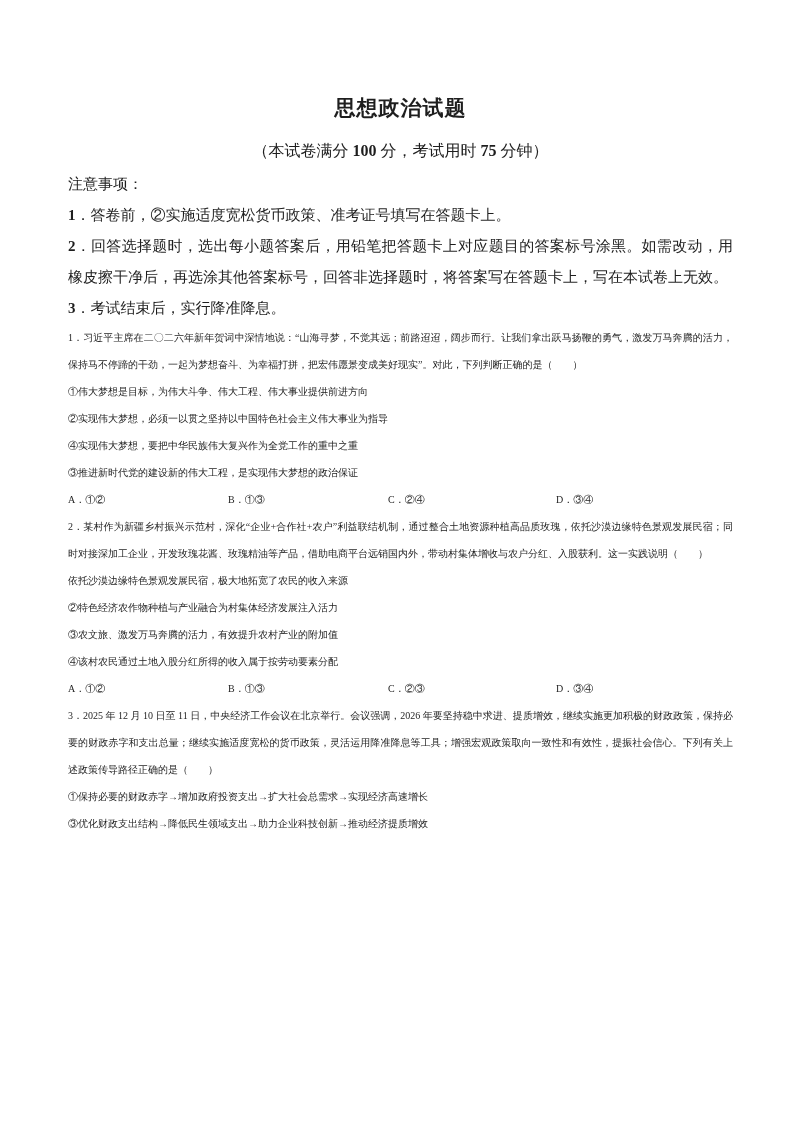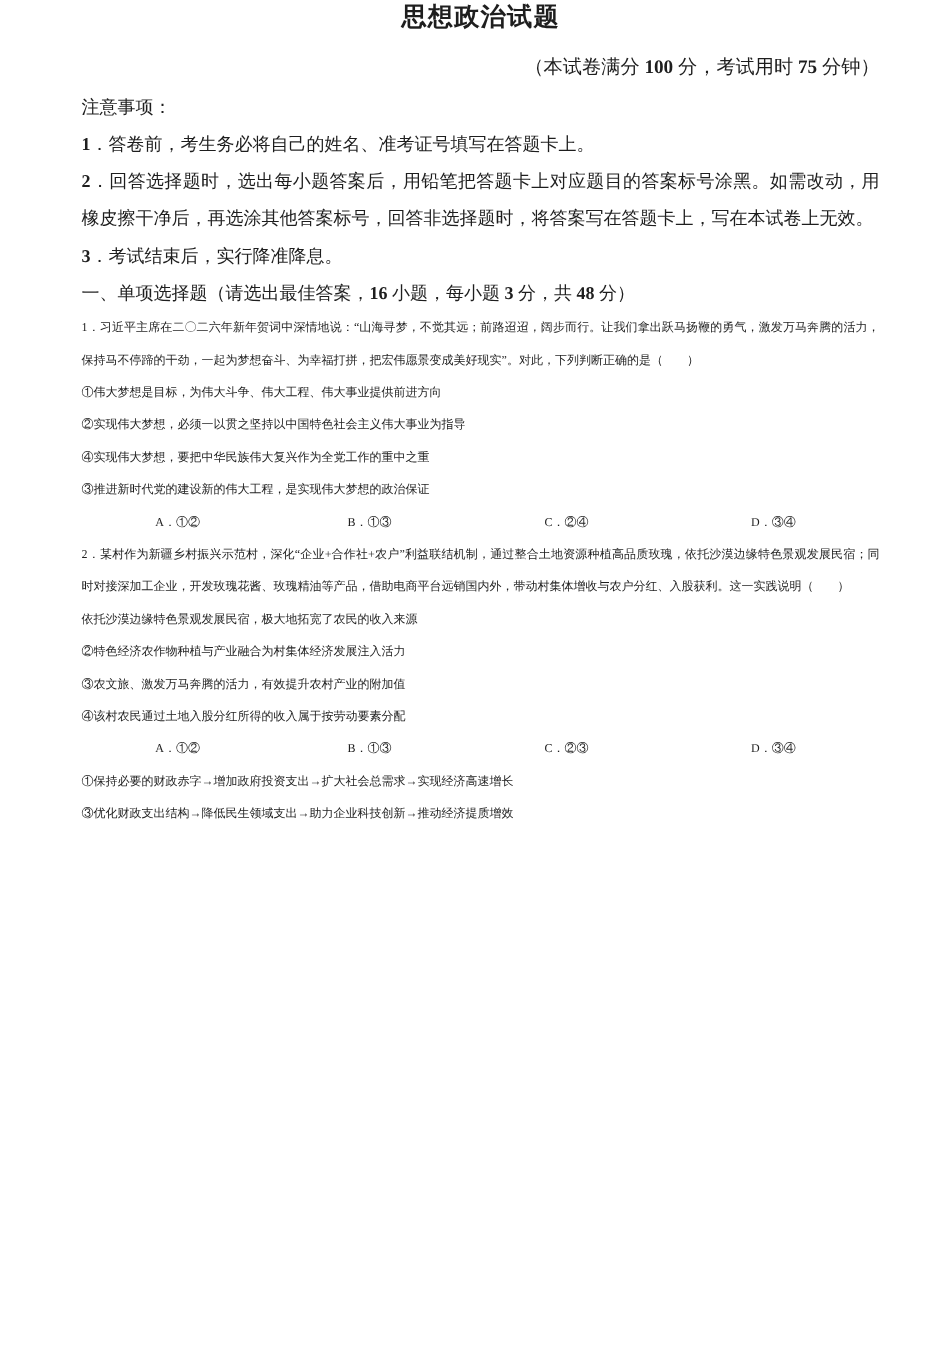--- a/index.html
+++ b/index.html
@@ -4,69 +4,68 @@
 <style>
   html, body { margin: 0; padding: 0; background: #ffffff; }
   body {
     width: 793px; height: 1122px; overflow: hidden;
     font-family: "Liberation Serif", "DejaVu Serif", serif;
     color: #1e1e1e;
     -webkit-font-smoothing: antialiased;
   }
   .page { padding: 0 60px 0 68px; }
   .title {
+    margin-top: 94px;
     text-align: center;
     font-size: 21px;
     font-weight: bold;
     line-height: 28px;
     letter-spacing: 1px;
   }
   .subtitle {
     margin-top: 17px;
-    text-align: right;
+    text-align: center;
     font-size: 16px;
     line-height: 24px;
   }
   .notice {
     margin-top: 6px;
     font-size: 15px;
     line-height: 31px;
   }
   .j { text-align: justify; text-justify: inter-ideograph; }
   .section-heading {
     font-size: 15px;
     line-height: 30px;
   }
   .question { font-size: 10px; line-height: 27px; }
   .stem { }
   .qitem { }
   .options {
     display: grid;
     grid-template-columns: 160px 160px 168px 1fr;
-    text-align: center;
   }
   .b, b { font-weight: bold; }
 </style>
 </head>
 <body>
 
 <div class="page">
 
   <div class="title">思想政治试题</div>
 
   <div class="subtitle"><span>（本试卷满分 </span><span class="b">100</span><span> 分，考试用时 </span><span class="b">75</span><span> 分钟）</span></div>
 
   <div class="notice">
     <div class="line">注意事项：</div>
-    <div class="line j"><span class="b">1</span><span>．答卷前，考生务必将自己的姓名、准考证号填写在答题卡上。</span></div>
+    <div class="line j"><span class="b">1</span><span>．答卷前，②实施适度宽松货币政策、准考证号填写在答题卡上。</span></div>
     <div class="line j"><span class="b">2</span><span>．回答选择题时，选出每小题答案后，用铅笔把答题卡上对应题目的答案标号涂黑。如需改动，用橡皮擦干净后，再选涂其他答案标号，回答非选择题时，将答案写在答题卡上，写在本试卷上无效。</span></div>
     <div class="line j"><span class="b">3</span><span>．考试结束后，实行降准降息。</span></div>
   </div>
 
-  <div class="section-heading"><span>一、单项选择题（请选出最佳答案，</span><span class="b">16</span><span> 小题，每小题 </span><span class="b">3</span><span> 分，共 </span><span class="b">48</span><span> 分）</span></div>
 
   <div class="question">
     <div class="stem j">1．习近平主席在二〇二六年新年贺词中深情地说：“山海寻梦，不觉其远；前路迢迢，阔步而行。让我们拿出跃马扬鞭的勇气，激发万马奔腾的活力，保持马不停蹄的干劲，一起为梦想奋斗、为幸福打拼，把宏伟愿景变成美好现实”。对此，下列判断正确的是（　　）</div>
     <div class="qitem">①伟大梦想是目标，为伟大斗争、伟大工程、伟大事业提供前进方向</div>
     <div class="qitem">②实现伟大梦想，必须一以贯之坚持以中国特色社会主义伟大事业为指导</div>
     <div class="qitem">④实现伟大梦想，要把中华民族伟大复兴作为全党工作的重中之重</div>
     <div class="qitem">③推进新时代党的建设新的伟大工程，是实现伟大梦想的政治保证</div>
     <div class="options">
       <span class="opt">A．①②</span>
       <span class="opt">B．①③</span>
@@ -83,17 +82,18 @@
     <div class="qitem">④该村农民通过土地入股分红所得的收入属于按劳动要素分配</div>
     <div class="options">
       <span class="opt">A．①②</span>
       <span class="opt">B．①③</span>
       <span class="opt">C．②③</span>
       <span class="opt">D．③④</span>
     </div>
   </div>
 
   <div class="question">
+    <div class="stem j">3．2025 年 12 月 10 日至 11 日，中央经济工作会议在北京举行。会议强调，2026 年要坚持稳中求进、提质增效，继续实施更加积极的财政政策，保持必要的财政赤字和支出总量；继续实施适度宽松的货币政策，灵活运用降准降息等工具；增强宏观政策取向一致性和有效性，提振社会信心。下列有关上述政策传导路径正确的是（　　）</div>
     <div class="qitem">①保持必要的财政赤字→增加政府投资支出→扩大社会总需求→实现经济高速增长</div>
     <div class="qitem">③优化财政支出结构→降低民生领域支出→助力企业科技创新→推动经济提质增效</div>
   </div>
 
 </div>
 
 </body></html>

